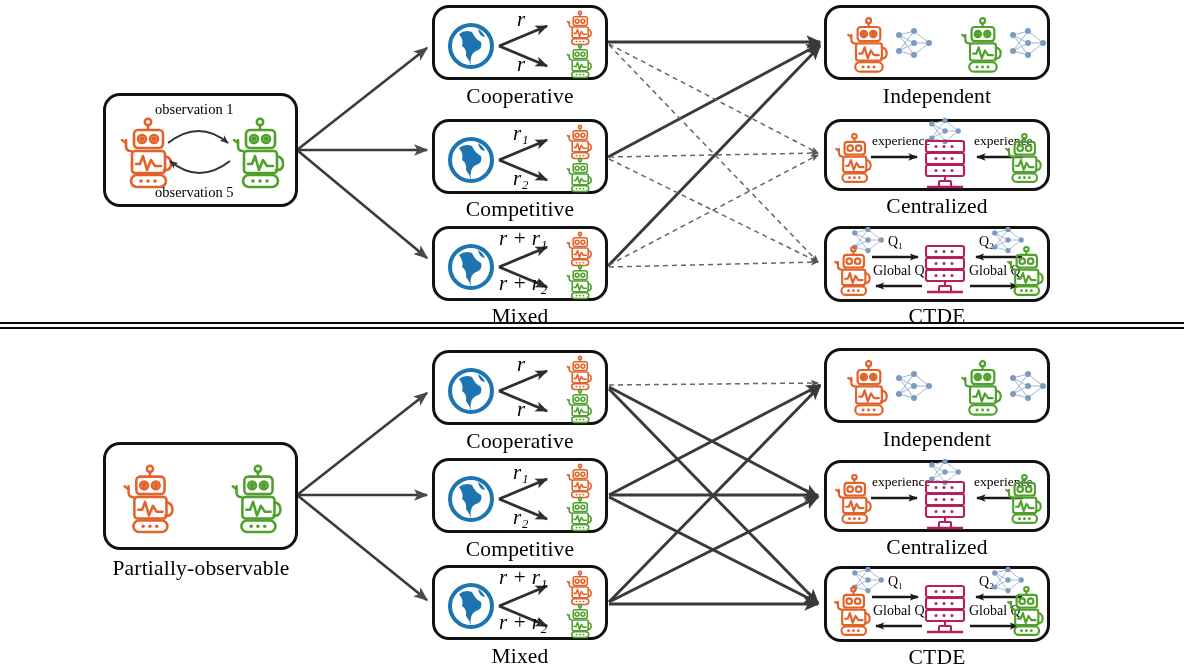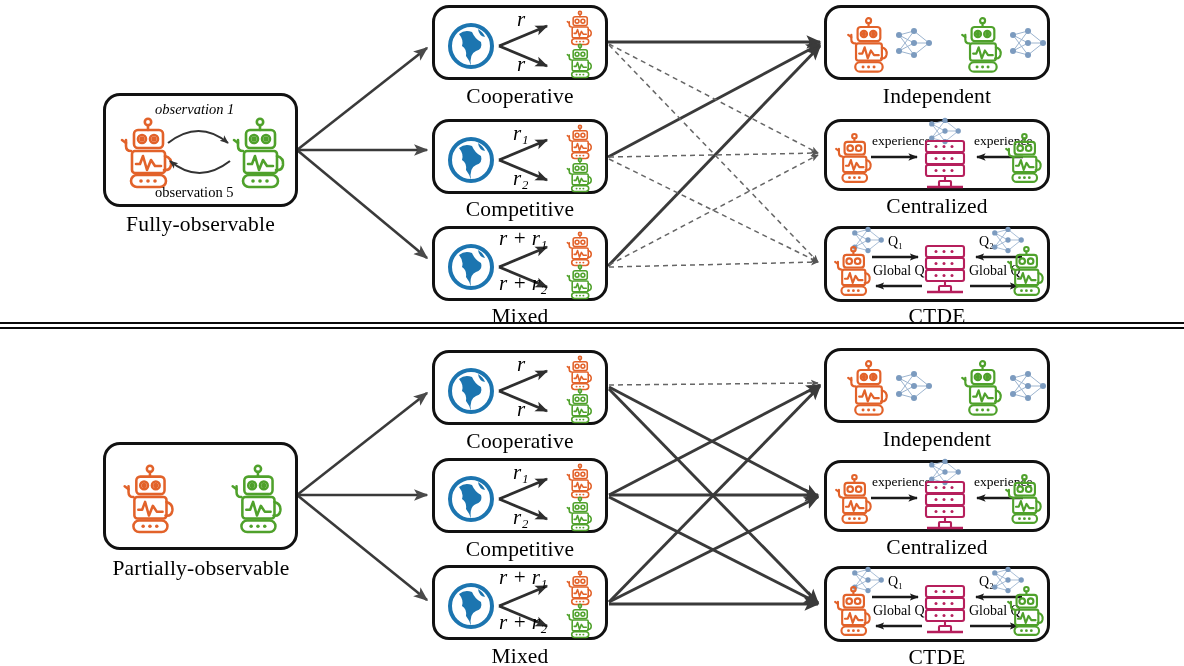--- a/index.html
+++ b/index.html
@@ -189,24 +189,23 @@
     </div>
 
     <div class="abs" style="left:58px; top:25px;">
       <svg width="70" height="62" viewBox="0 0 70 62">
         <g stroke="#333" stroke-width="2.1" fill="none">
           <path d="M4,22 Q35,-2 64,22" marker-end="url(#ahLoop)"></path>
           <path d="M66,40 Q35,64 6,40" marker-end="url(#ahLoop)"></path>
         </g>
       </svg>
     </div>
-    <span class="lbl lbl-obs" style="left:49px; top:5px;font-style:italic;">observation 1</span>
+    <span class="lbl lbl-obs" style="left:49px; top:5px;">observation 1</span>
     <span class="lbl lbl-obs" style="left:49px; top:88px;">observation 5</span>
   </div>
-  <div class="caption" style="left:103px; top:212px; width:195px;">Fully-observable</div>
 
   <div class="panel" style="left:432px; top:5px; width:176px; height:75px;">
     <div class="abs" style="left:10px; top:12px;">
       <svg width="52" height="52" viewBox="0 0 52 52">
         <circle cx="26" cy="26" r="21" fill="none" stroke="#1C75B0" stroke-width="4"></circle>
         <path d="M14,14 Q19,20 17,26 Q22,29 21,36 Q25,41 26,46 Q24,34 31,31 Q38,29 36,22 Q30,19 27,12 Q20,9 14,14 Z" fill="#1C75B0"></path>
         <path d="M33,9 Q38,12 40,17 Q34,16 33,9 Z" fill="#1C75B0"></path>
       </svg>
     </div>
     <div class="abs" style="left:62px; top:10px;">

